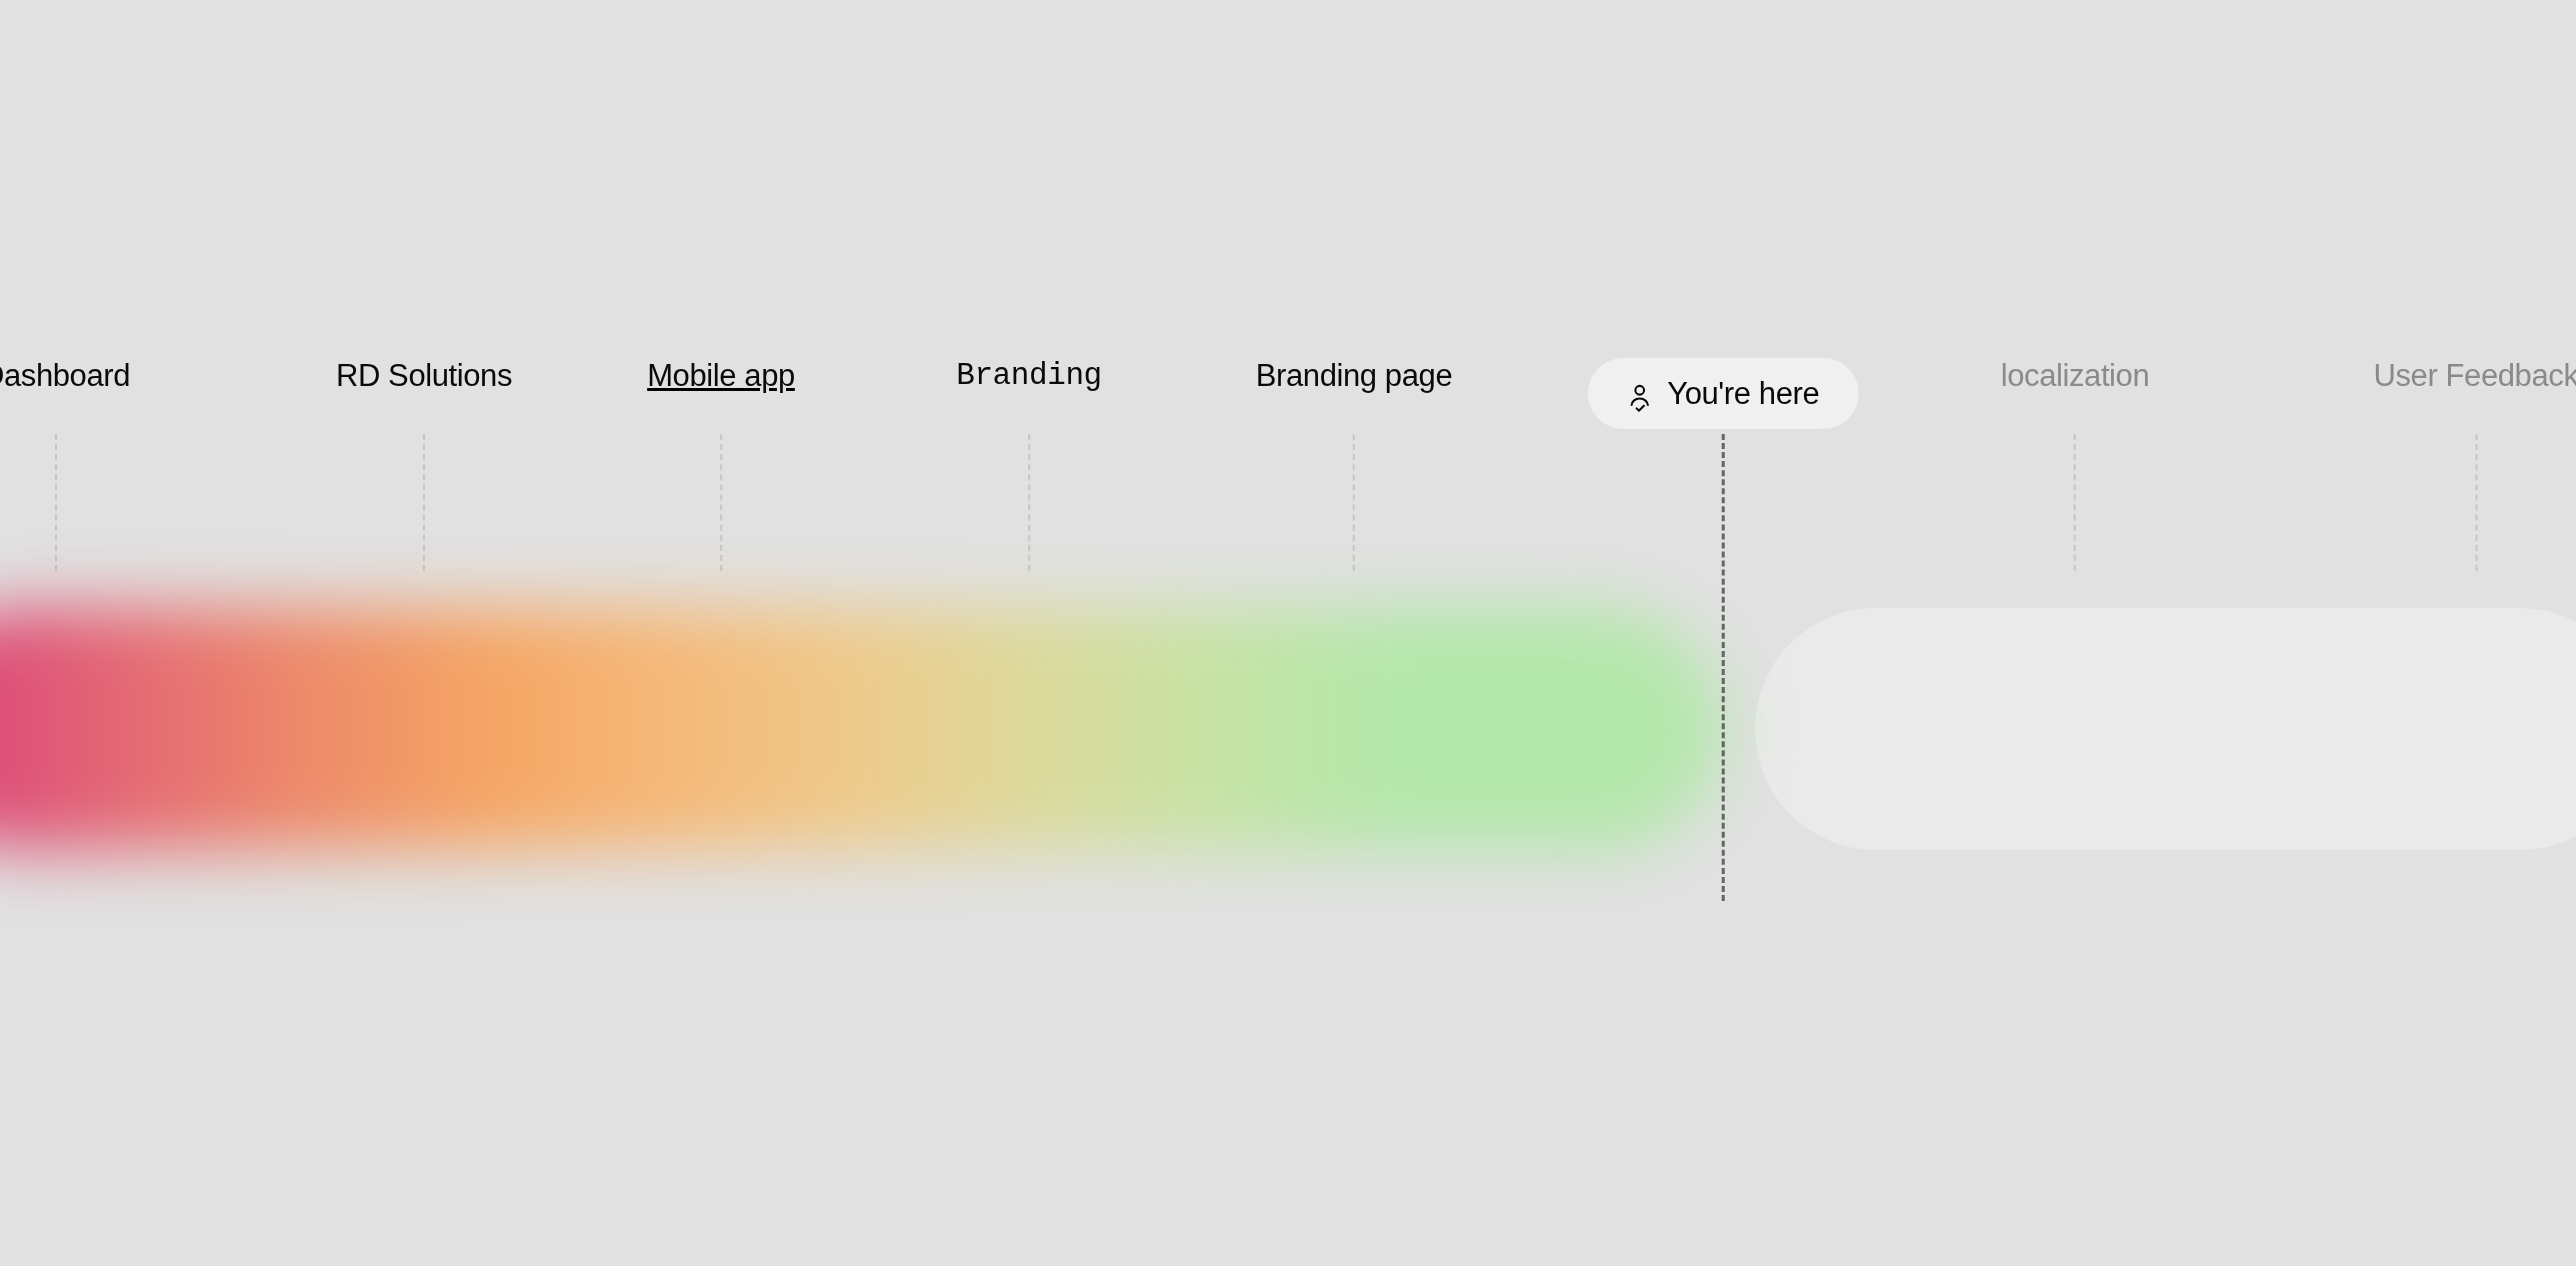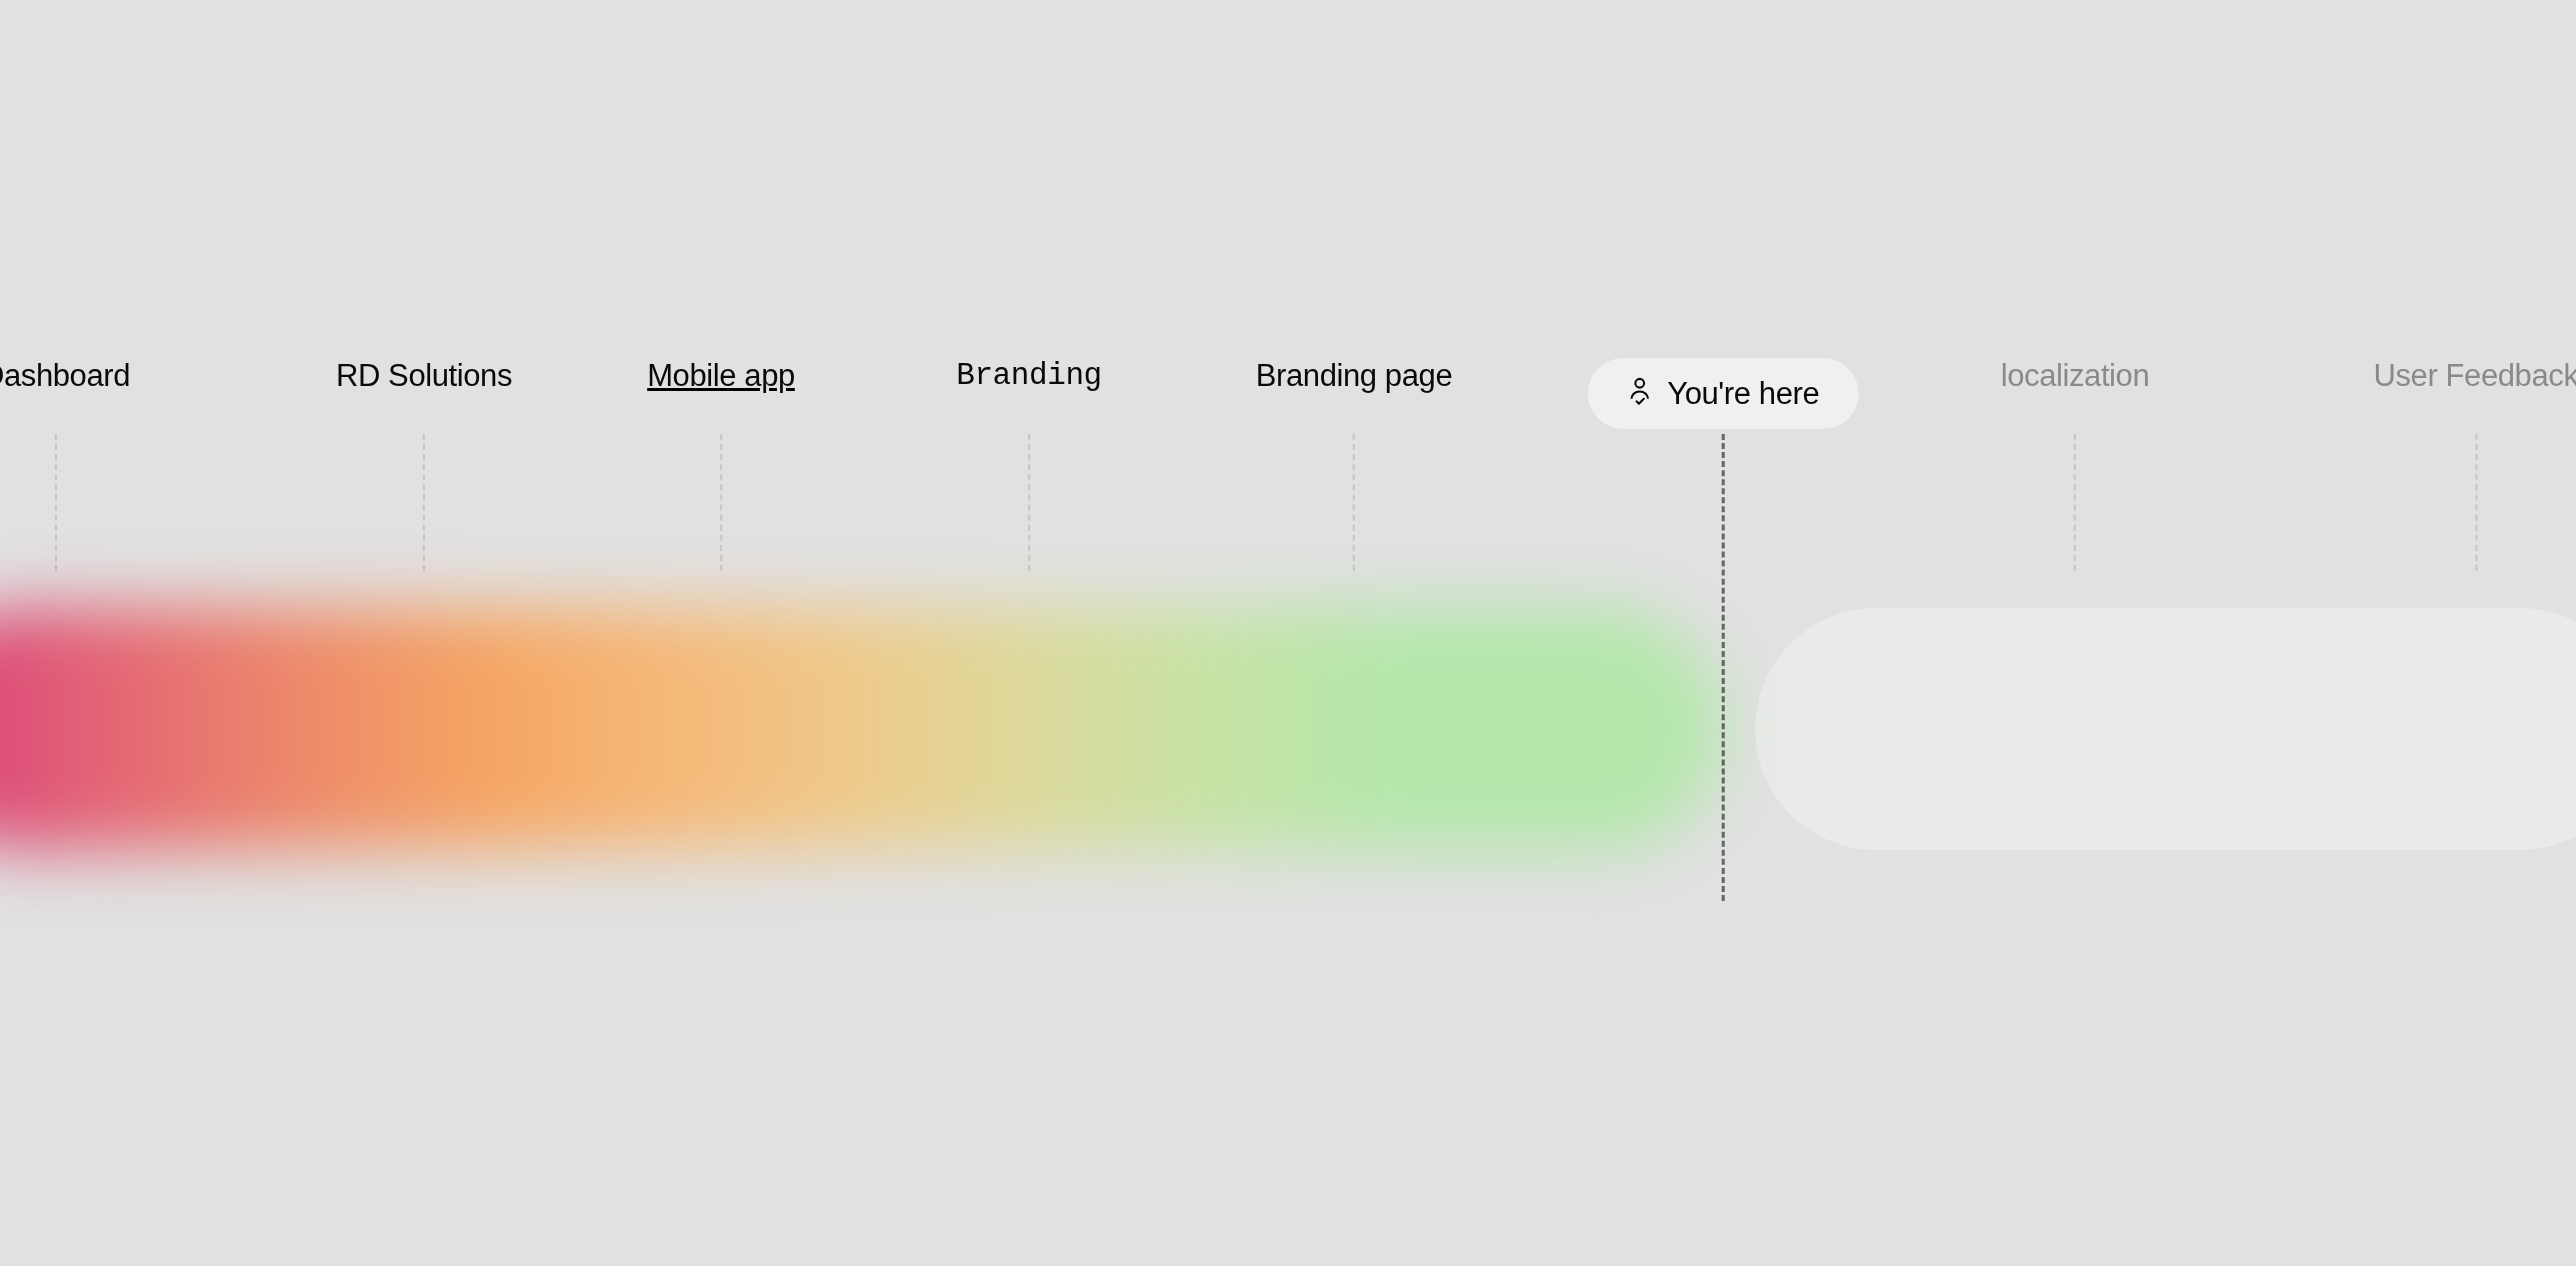--- a/index.html
+++ b/index.html
@@ -39,21 +39,21 @@
       width: 0;
       height: 137px;
       border-left: 2.4px dashed rgba(0,0,0,0.12);
     }
     .tick-line.current {
       height: 467px;
       border-left: 3.2px dashed rgba(0,0,0,0.55);
     }
     .here-pill {
       display: flex;
-      align-items: flex-start;
+      align-items: flex-end;
       gap: 14.5px;
       background: #F0F0F0;
       border-radius: 81px;
       padding: 17.7px 39px;
       font-size: 31px;
       color: #0a0a0a;
       font-weight: 400;
       letter-spacing: -0.4px;
     }
     .here-icon {

